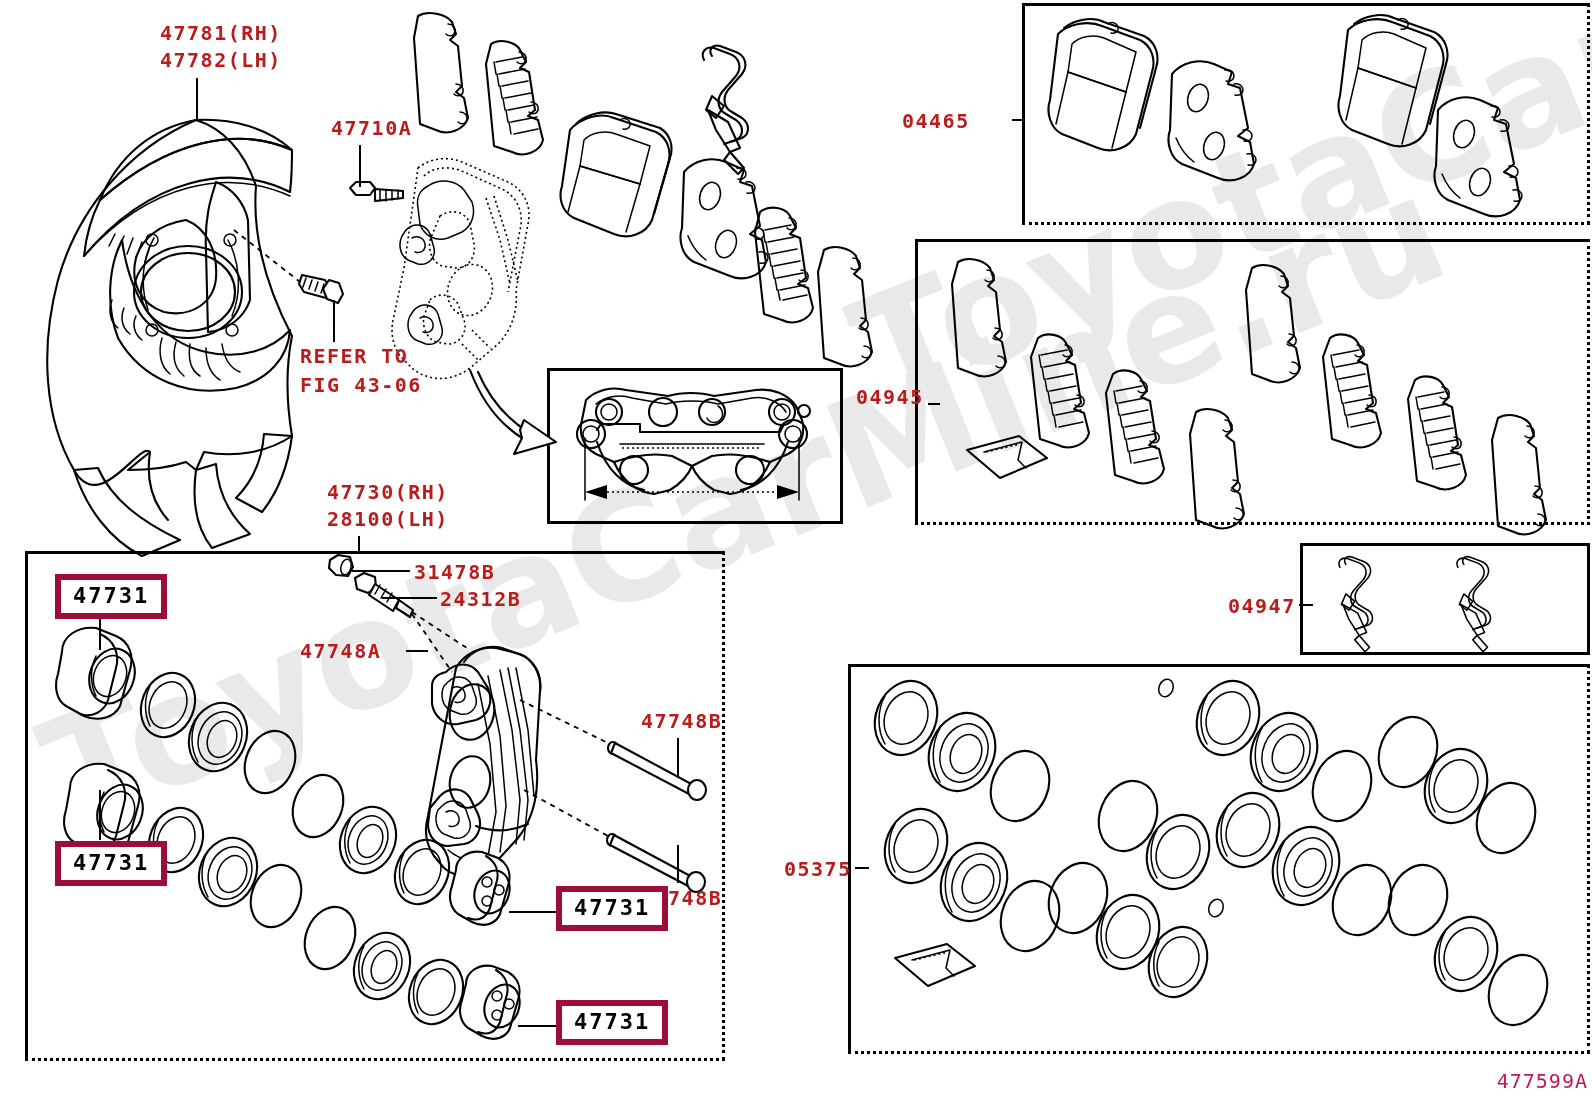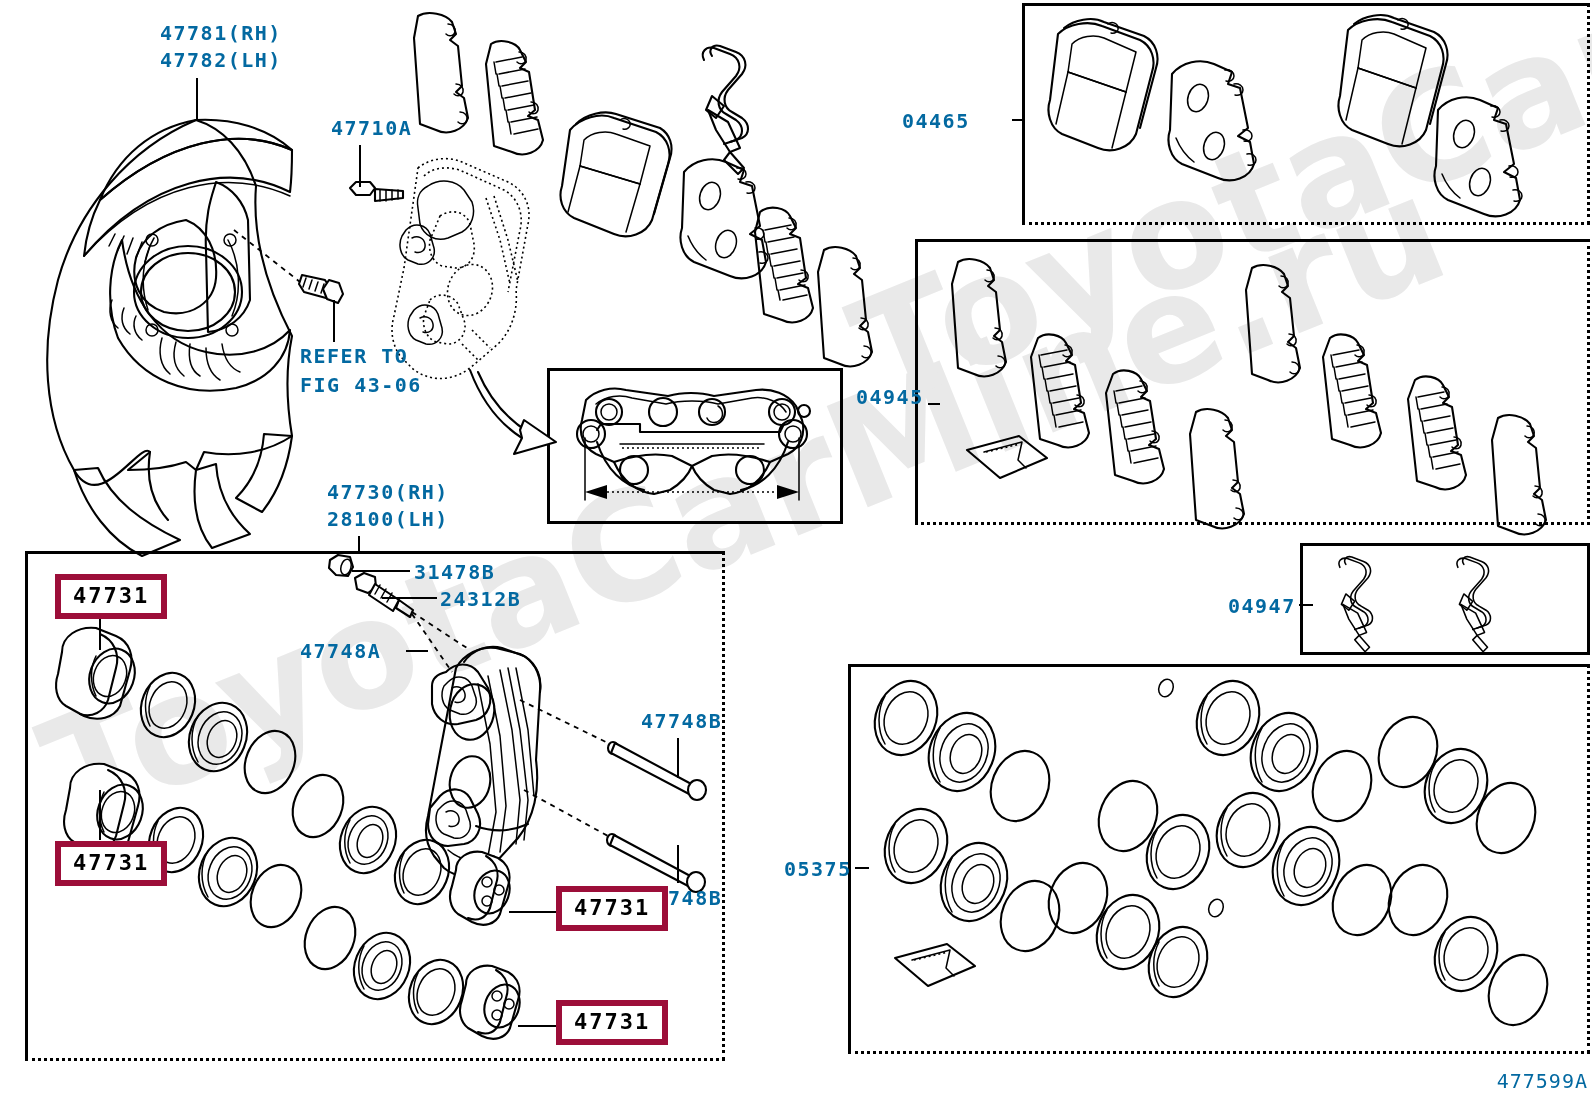--- a/index.html
+++ b/index.html
@@ -24,21 +24,21 @@
     user-select:none;
     pointer-events:none;
     z-index:1;
   }
   .wm-a{left:20px;top:700px;font-size:150px;transform:rotate(-22deg);transform-origin:left top;}
   .wm-b{left:830px;top:280px;font-size:150px;transform:rotate(-22deg);transform-origin:left top;}
   
   .lbl{
     position:absolute;
     z-index:6;
-    color:#0369a1;
+    color:#b91c1c;
     font-family:"DejaVu Sans Mono","Liberation Mono",monospace;
     font-weight:bold;
     font-size:20px;
     letter-spacing:1.5px;
     white-space:pre;
     line-height:27px;
   }
   
   .hl{
     position:absolute;
@@ -68,21 +68,21 @@
   .s{fill:none;stroke:#000;stroke-width:2.1;stroke-linejoin:round;stroke-linecap:round;}
   .s1{fill:none;stroke:#000;stroke-width:1.5;stroke-linejoin:round;stroke-linecap:round;}
   .sd{fill:none;stroke:#000;stroke-width:1.8;stroke-dasharray:5 5;}
   .sdot{fill:none;stroke:#000;stroke-width:1.6;stroke-dasharray:2 3;}
   .fw{fill:#fff;stroke:#000;stroke-width:2.1;stroke-linejoin:round;}
   .fb{fill:#000;stroke:none;}
   
   .figid{
     position:absolute;right:4px;bottom:6px;z-index:7;
     font-family:"DejaVu Sans Mono","Liberation Mono",monospace;
-    font-size:20px;letter-spacing:1px;color:#0369a1;
+    font-size:20px;letter-spacing:1px;color:#be185d;
   }
 </style>
 </head>
 <body>
 
 <div id="sheet">
 
   <div class="wm wm-a">ToyotaCarMine.ru</div>
   <div class="wm wm-b">ToyotaCarMine.ru</div>
 

